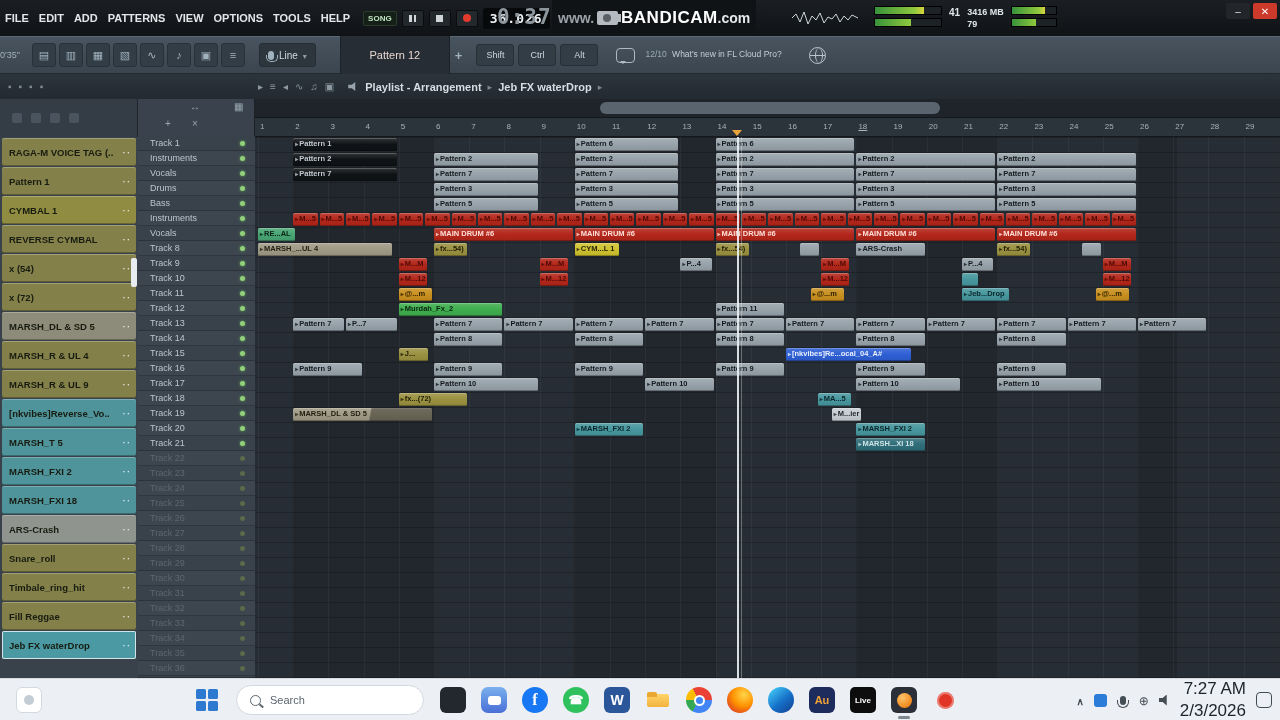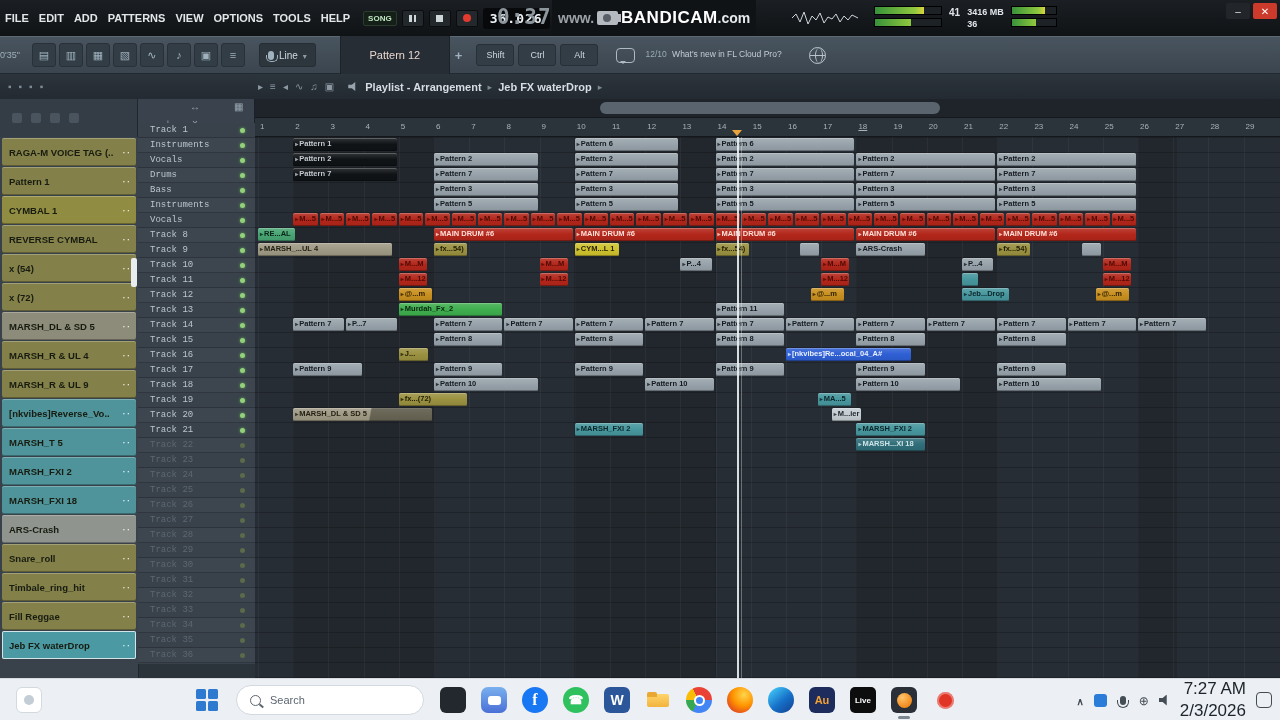--- a/index.html
+++ b/index.html
@@ -83,21 +83,21 @@
   .ch.sel{box-shadow:inset 0 0 0 1px rgba(255,255,255,.75);}
   .chscroll{position:absolute;left:131px;top:258px;width:6px;height:29px;background:#e9edf0;border-radius:2px;z-index:3;}
 
   
   .trackhead{position:absolute;left:138px;top:99px;width:117px;height:38px;background:#3a434d;border-right:1px solid #1c2127;border-bottom:1px solid #20262c;box-sizing:border-box;}
   .thico{position:absolute;color:#97a5b0;font-size:10px;}
   .thico.a{left:52px;top:2px;}  .thico.a::before{content:"↔";}
   .thico.b{left:96px;top:2px;}  .thico.b::before{content:"▦";}
   .thico.c{left:27px;top:19px;} .thico.c::before{content:"+";}
   .thico.d{left:54px;top:19px;} .thico.d::before{content:"×";}
-  .trackcol{position:absolute;left:138px;top:123px;width:117px;height:541px;background:#39424b;border-right:2px solid #f9a8d4;font-family:Liberation Mono, monospace;}
+  .trackcol{position:absolute;left:138px;top:136px;width:117px;height:541px;background:#39424b;border-right:2px solid #f9a8d4;}
   .trow{height:15px;box-sizing:border-box;border-bottom:1px solid rgba(0,0,0,.22);position:relative;display:flex;align-items:center;}
   .trow:nth-child(even){background:rgba(255,255,255,.025);}
   .trow .tlabel{font-size:9px;color:#bac5cd;margin-left:12px;white-space:nowrap;}
   .trow.dim .tlabel{color:#5d6770;}
   .tled{position:absolute;right:10px;top:5px;width:5px;height:5px;border-radius:50%;background:#92d07c;box-shadow:0 0 3px #6a5;}
   .trow.dim .tled{background:#5a6a4a;box-shadow:none;}
 
   
   .scrollrow{position:absolute;left:255px;top:99px;width:1025px;height:19px;background:#1e242a;border-bottom:1px solid #14181c;box-sizing:border-box;}
   .sthumb{position:absolute;left:345px;top:3px;width:340px;height:12px;background:#59646e;border-radius:6px;}
@@ -202,21 +202,21 @@
       <polyline points="0,10 4,6 8,14 12,4 16,16 20,8 24,12 28,5 32,15 36,9 40,11 44,6 48,14 52,8 56,12 60,7 66,10" fill="none" stroke="#cdd6db" stroke-width="1"></polyline>
     </svg>
     <div class="meters">
       <div class="mcol">
         <div class="meter"></div>
         <div class="meter m2"></div>
       </div>
       <span class="mval">41</span>
       <div class="mcol2">
         <span>3416 MB</span>
-        <span>36</span>
+        <span>79</span>
       </div>
       <div class="mcol">
         <div class="meter small"></div>
         <div class="meter small m2"></div>
       </div>
     </div>
     <div class="winbtns">
       <span class="wbtn min"></span>
       <span class="wbtn close"></span>
     </div>

